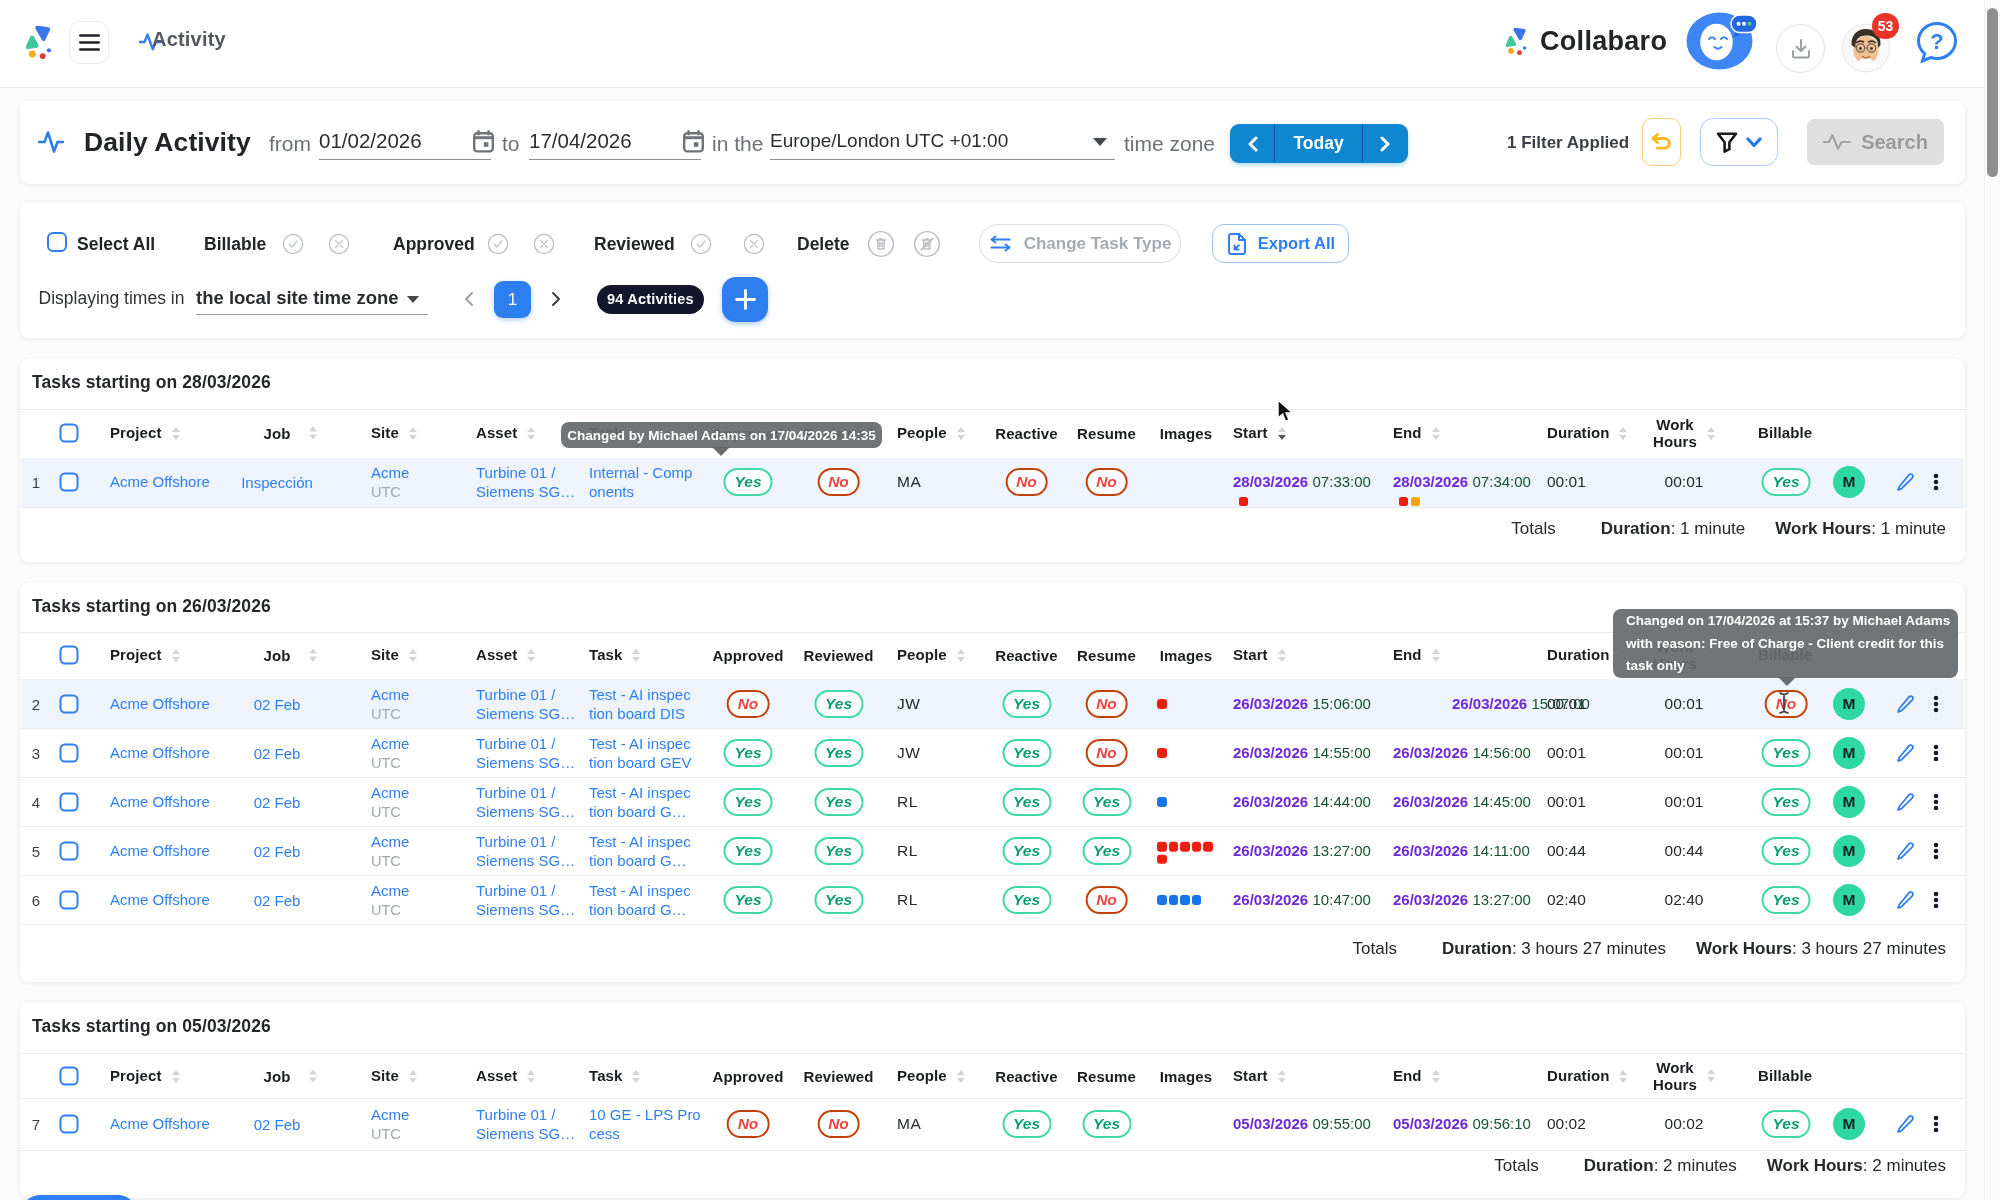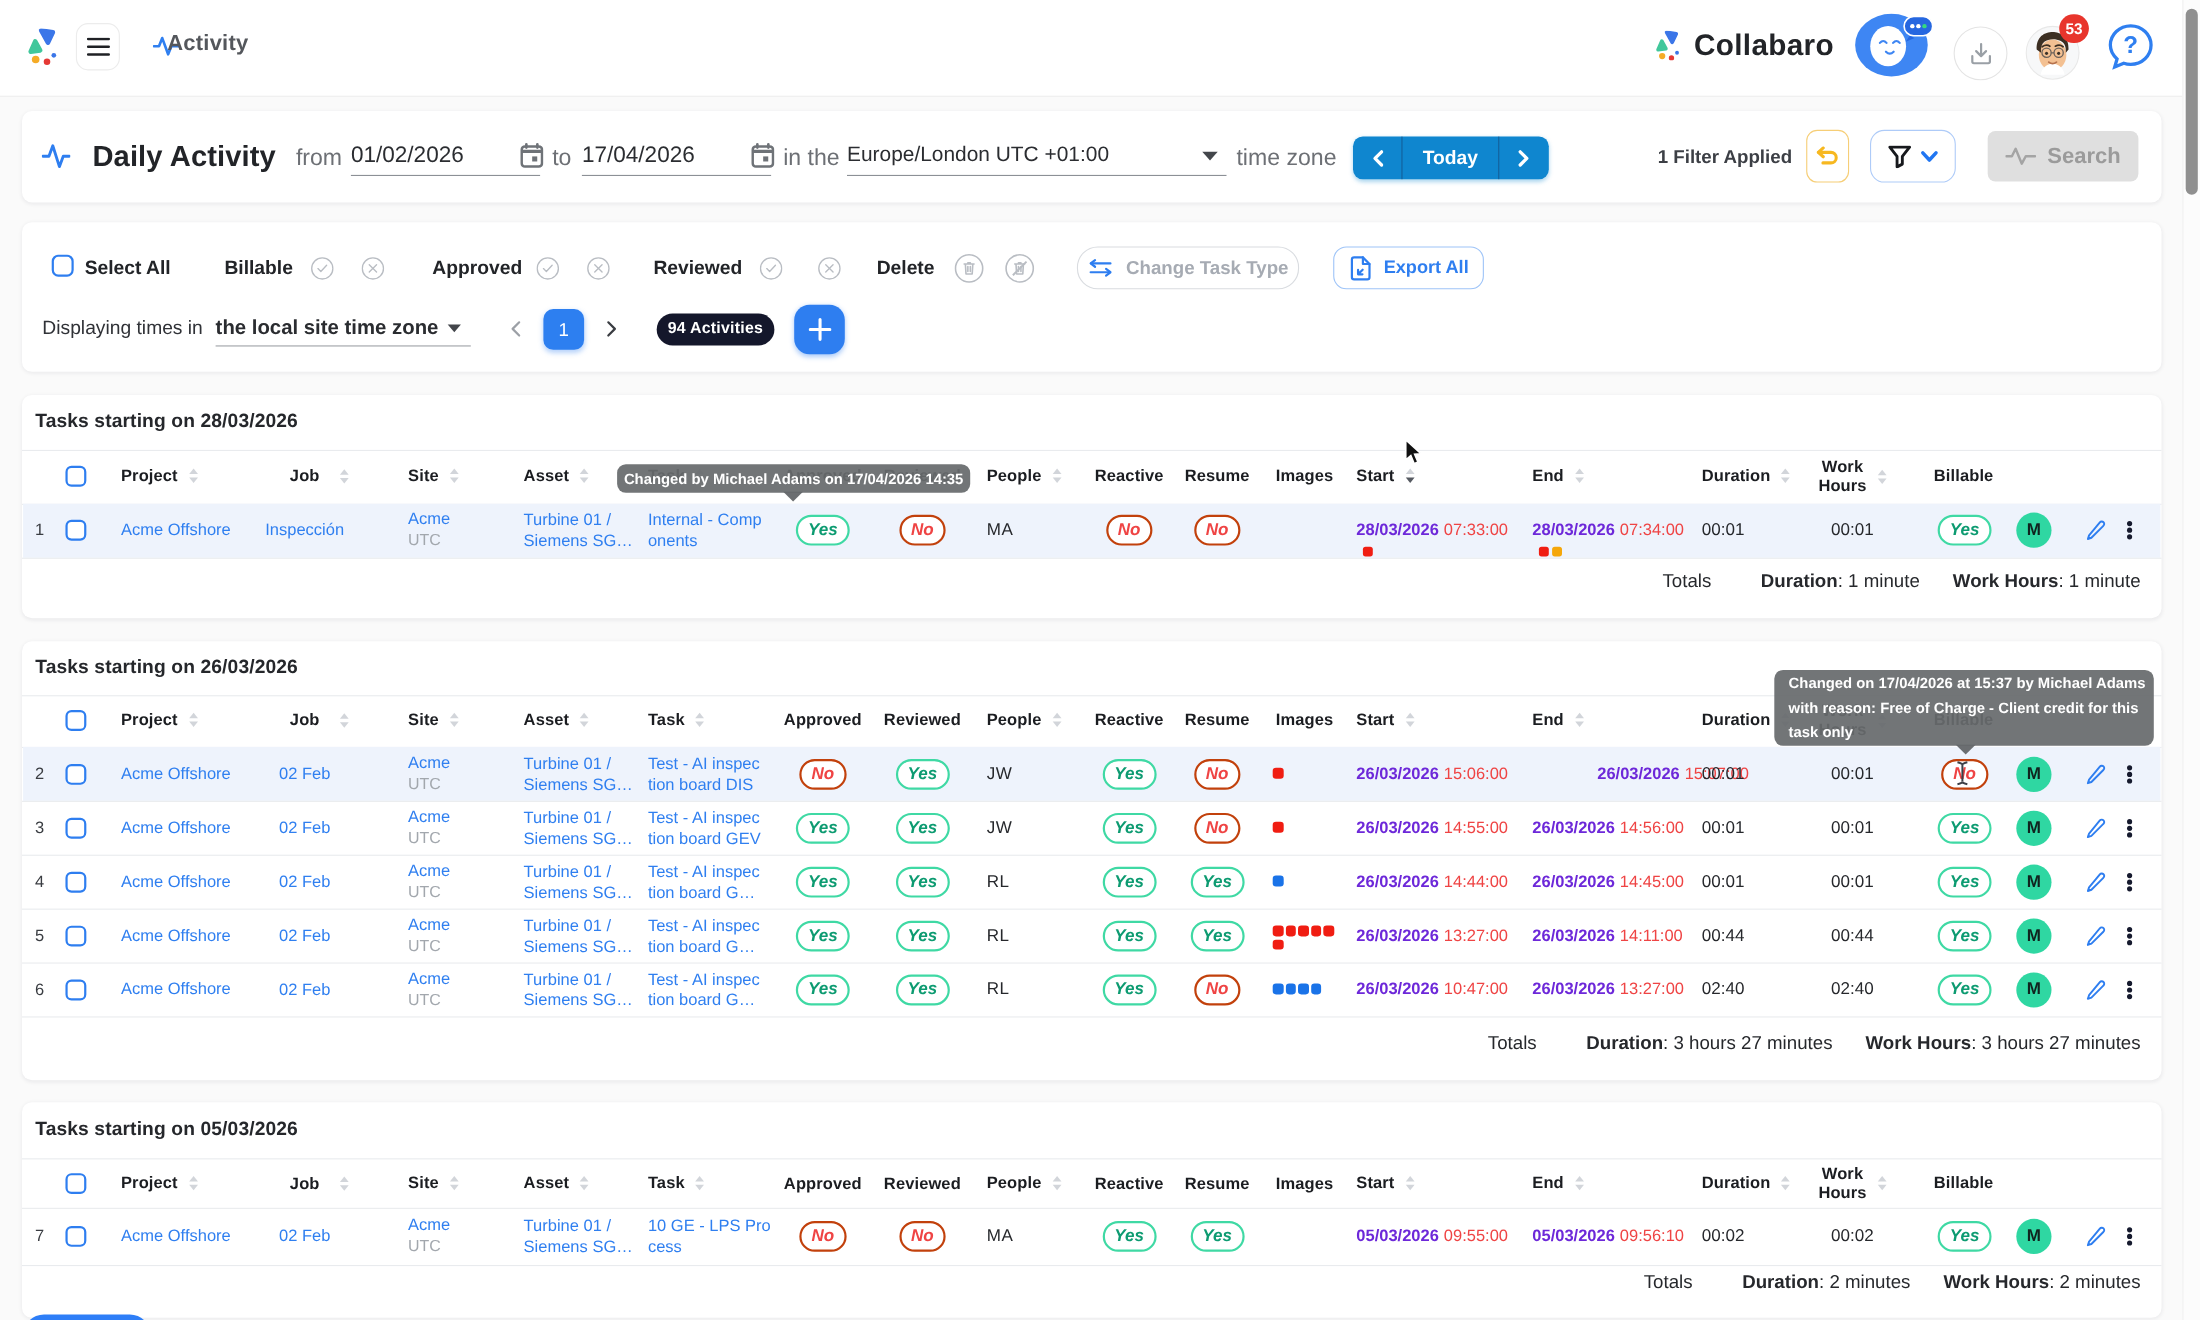--- a/index.html
+++ b/index.html
@@ -10,21 +10,21 @@
 .mut { color:#a2a7ad; font-size:14.5px; }
 .two { line-height:19px; }
 .rnum { font-size:15px; color:#3a3d42; }
 .hd { font-weight:bold; font-size:15px; color:#1b1d21; letter-spacing:0.1px; }
 .hd2 { text-align:center; line-height:17px; display:inline-block; }
 .pill { display:inline-flex; align-items:center; justify-content:center; height:28px; padding:0 9px; border-radius:14px; font-size:15.5px; font-weight:bold; background:#fff;font-style:italic; }
 .pg { color:#0d9b71; border:2px solid #3fd9a4; }
 .pr { color:#ef4444; border:2px solid #c2410c; }
 .ppl { font-size:15.5px; color:#26282c; letter-spacing:0.5px; }
 .dt { font-size:15px; color:#6d28d9; font-weight:bold; }
-.tm { font-size:15px; color:#ef4444; }
+.tm { font-size:15px; color:#14532d; }
 .dur { font-size:15.5px; color:#26282c; }
 .mav { width:32px; height:32px; border-radius:50%; background:#2fd7a2; color:#10241f; font-size:15.5px; font-weight:bold; display:flex; align-items:center; justify-content:center; }
 .ckb { width:19px; height:19px; border:2px solid #2e7ef0; border-radius:5.5px; background:#fff; display:inline-block; }
 .card { position:absolute; left:20px; width:1945px; background:#fff; border-radius:9px; box-shadow:0 1px 4px rgba(20,30,50,0.08); }
 .sect { position:absolute; left:32px; font-size:17.5px; font-weight:bold; color:#25272b; letter-spacing:0.1px; }
 .divider { position:absolute; left:0; width:100%; height:1px; background:#e9ebee; }
 .rowbg { position:absolute; left:21px; width:1943px; height:49px; background:#eef3fc; }
 .sal { display:inline-flex; flex-direction:column; gap:3px; margin-left:10px; vertical-align:middle; }
 .sa-up { width:0; height:0; border-left:4.5px solid transparent; border-right:4.5px solid transparent; border-bottom:5.5px solid #d2d5da; }
 .sa-dn { width:0; height:0; border-left:4.5px solid transparent; border-right:4.5px solid transparent; border-top:5.5px solid #d2d5da; }

